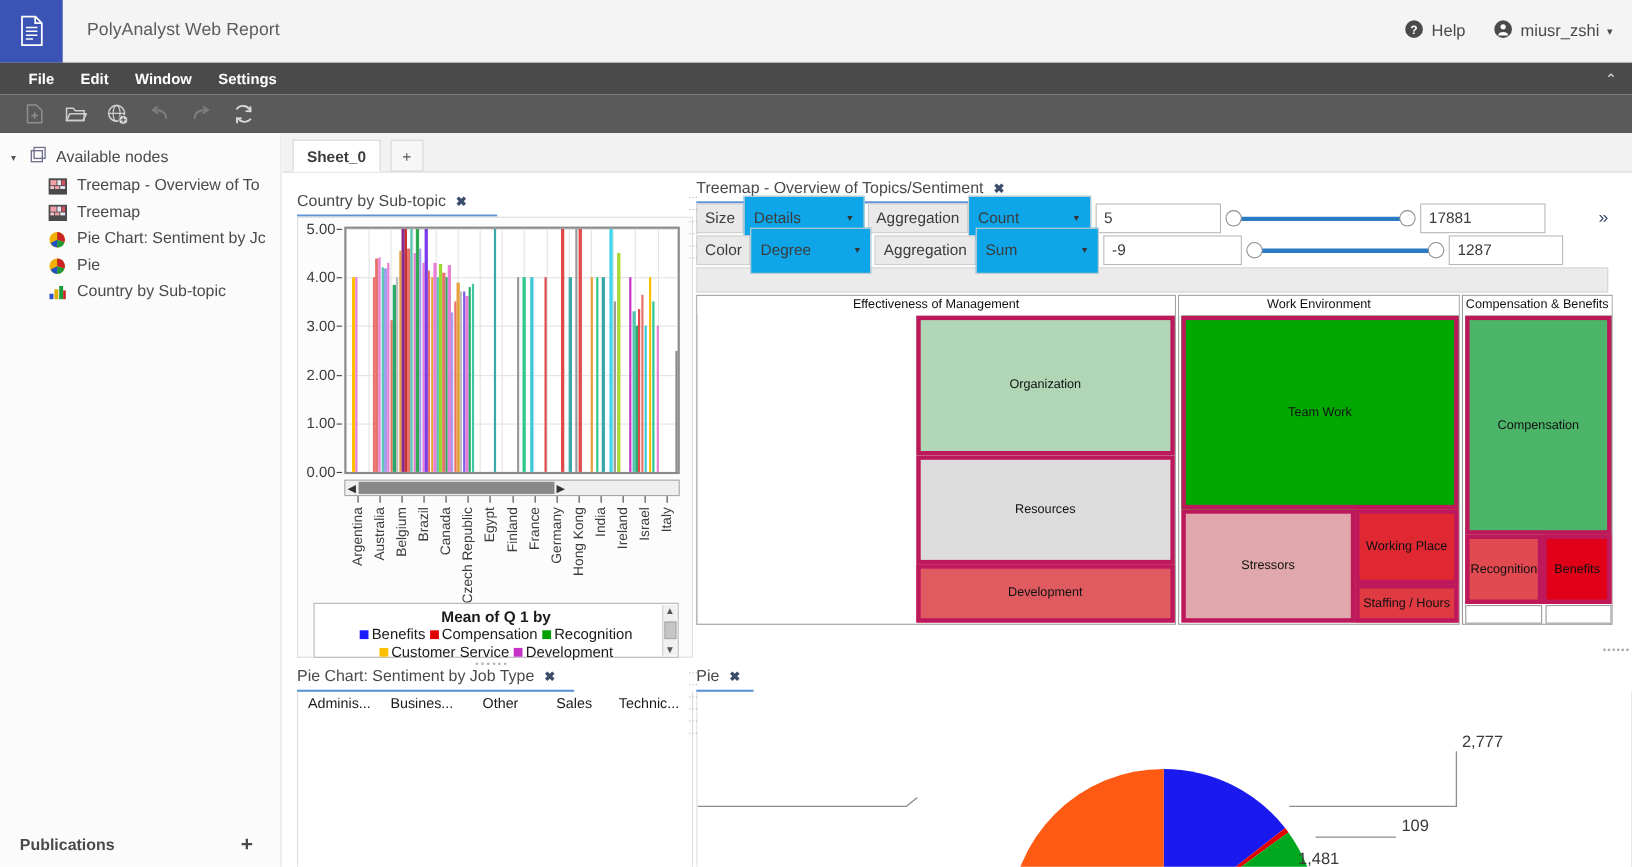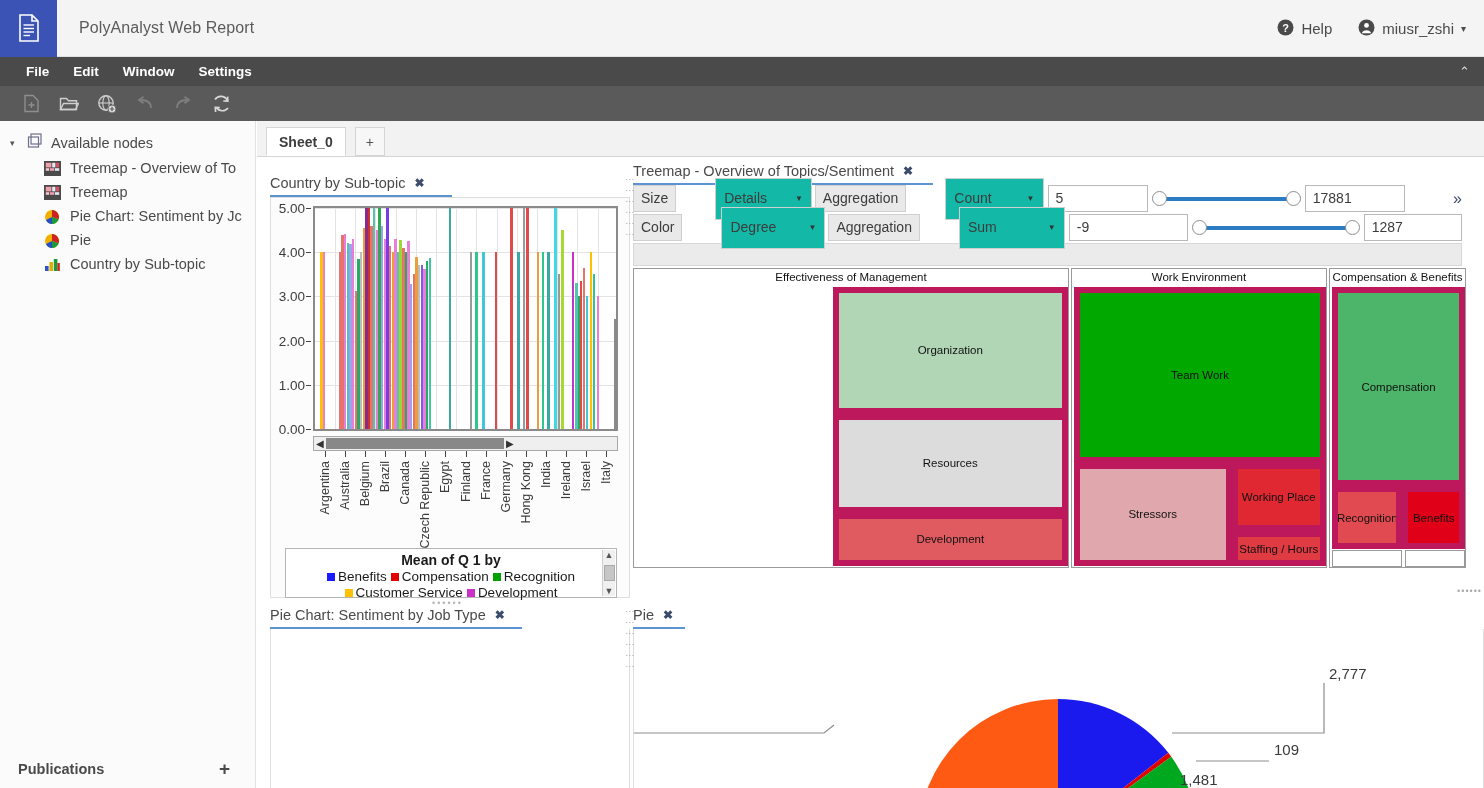--- a/index.html
+++ b/index.html
@@ -174,22 +174,22 @@
   .lg-arrow { font-size:9px; color:#555; }
   #legend-thumb { width:11px; height:16px; background:#c6c6c6; border:1px solid #a9a9a9; }
 
   
   #panel-treemap { left:376px; top:6px; width:851px; height:425px; }
   #tm-controls { width:829px; }
   .tm-row { display:flex; align-items:center; height:27px; margin-bottom:2px; }
   .ctl-label { font-size:14px; color:#3c3c3c; background:#e9e9e9; border:1px solid #cfcfcf; height:27px; line-height:25px; padding:0 7px; }
   .ctl-select {
     height:42px; line-height:25px; font-size:14px; color:#3c3c3c;
-    background:#14b8a6; border:1px solid #cfcfcf; padding:0 8px;
-    display:flex; align-items:center; justify-content:space-between; cursor:pointer;margin-left:39px;
+    background:#0ea5e9; border:1px solid #cfcfcf; padding:0 8px;
+    display:flex; align-items:center; justify-content:space-between; cursor:pointer;
   }
   .caret { font-size:8px; color:#333; margin-left:12px; }
   .ctl-input {
     height:27px; background:#ffffff; border:1px solid #b9b9b9;
     font-size:14px; color:#3c3c3c; padding:0 7px; line-height:25px;
   }
   .slider { position:relative; height:27px; display:flex; align-items:center; }
   .slider-track { position:absolute; left:9px; right:9px; height:4px; background:#2b7cc4; border-radius:2px; }
   .slider-knob {
     position:absolute; width:15px; height:15px; border-radius:50%;
@@ -198,21 +198,21 @@
   #tm-expand { font-size:16px; color:#3c4c6b; cursor:pointer; }
   #tm-spacer { height:23px; background:#ebebeb; border:1px solid #d7d7d7; width:829px; }
   #tm-canvas { position:relative; width:829px; height:300px; margin-top:2px; }
   .tm-group { position:absolute; border:1px solid #9a9a9a; background:#ffffff; }
   .tm-group-title {
     position:absolute; left:0; right:0; top:0; height:17px; line-height:17px;
     text-align:center; font-size:11.5px; color:#111; background:#ffffff;
     overflow:hidden; white-space:nowrap;
   }
   .tm-cell {
-    position:absolute; border:6px solid #be185d;
+    position:absolute; border:4px solid #be185d;
     display:flex; align-items:center; justify-content:center;
     font-size:11.5px; color:#111; overflow:hidden; white-space:nowrap;
   }
   .tm-emptycell { position:absolute; border:1px solid #9a9a9a; background:#ffffff; }
   #tm-dots { position:absolute; right:2px; bottom:-8px; font-size:9px; color:#aaa; letter-spacing:1px; }
 
   
   #panel-piejob { left:13px; top:450px; width:360px; height:190px; }
   #piejob-body {
     position:relative; width:360px; height:166px;
@@ -673,20 +673,27 @@
     <div id="tm-dots">••••••</div>
   </div>
 
   <div class="panel" id="panel-piejob">
     <div class="panel-head">
       <span>Pie Chart: Sentiment by Job Type</span>
       <span class="close-x">✖</span>
     </div>
     <div class="panel-underline" style="width:252px"></div>
     <div id="piejob-body">
+      <div id="piejob-cols">
+        <div class="pj-col" style="width:75px">Adminis...</div>
+        <div class="pj-col" style="width:75px">Busines...</div>
+        <div class="pj-col" style="width:68px">Other</div>
+        <div class="pj-col" style="width:66px">Sales</div>
+        <div class="pj-col" style="width:70px">Technic...</div>
+      </div>
       <svg width="360" height="40" style="position:absolute; left:300px; bottom:-22px">
         <path d="M28 34 a18 18 0 0 1 16 -10 z" fill="#e07070"></path>
       </svg>
     </div>
   </div>
 
   <div class="panel" id="panel-pie">
     <div class="panel-head">
       <span>Pie</span>
       <span class="close-x">✖</span>

